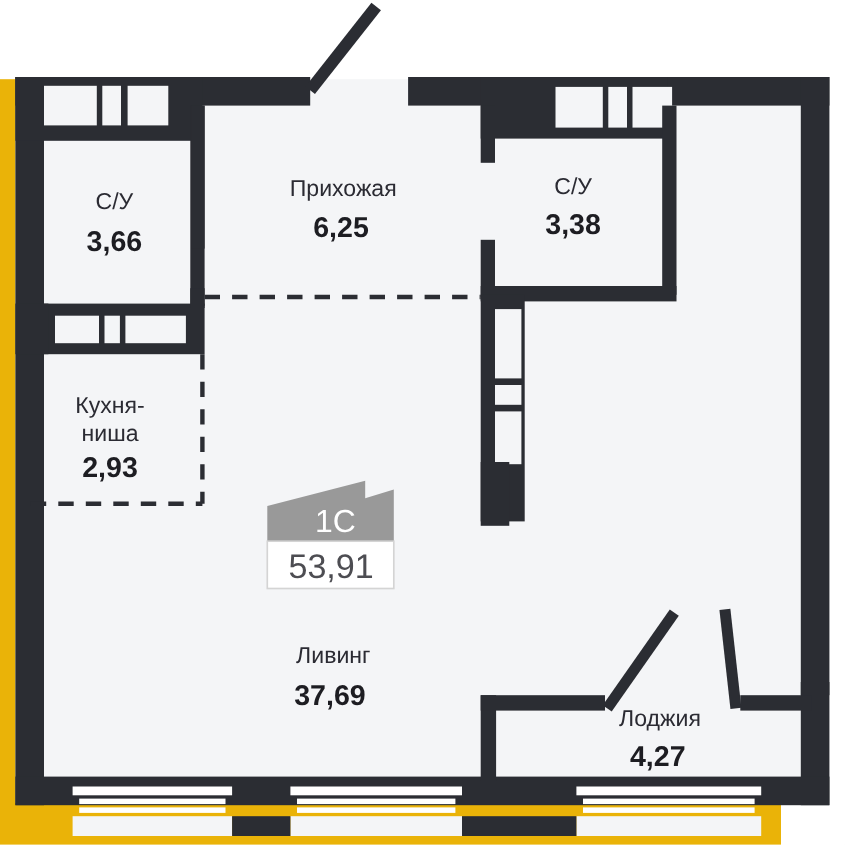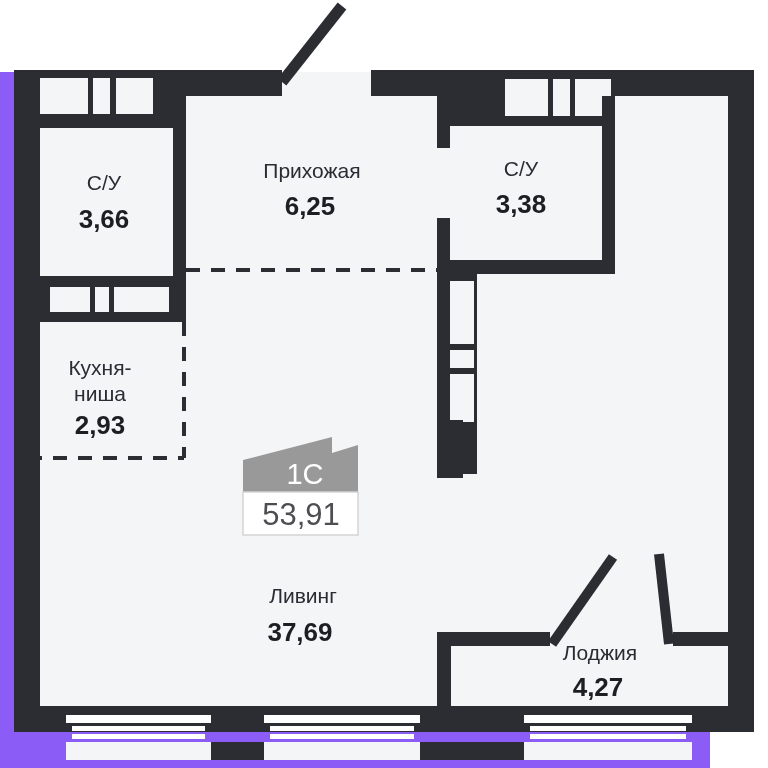--- a/index.html
+++ b/index.html
@@ -10,21 +10,21 @@
   body {
     width: 768px;
     height: 768px;
     font-family: "Liberation Sans", sans-serif;
     overflow: hidden;
   }
   #plan-root {
     position: relative;
     width: 710px;
     height: 768px;
-    background: #8b5cf6;
+    background: #eab308;
   }
   svg#floorplan {
     display: block;
     width: 768px;
     height: 768px;
   }
   .room-name {
     font-family: "Liberation Sans", sans-serif;
     font-size: 21px;
     fill: #2b2b33;

